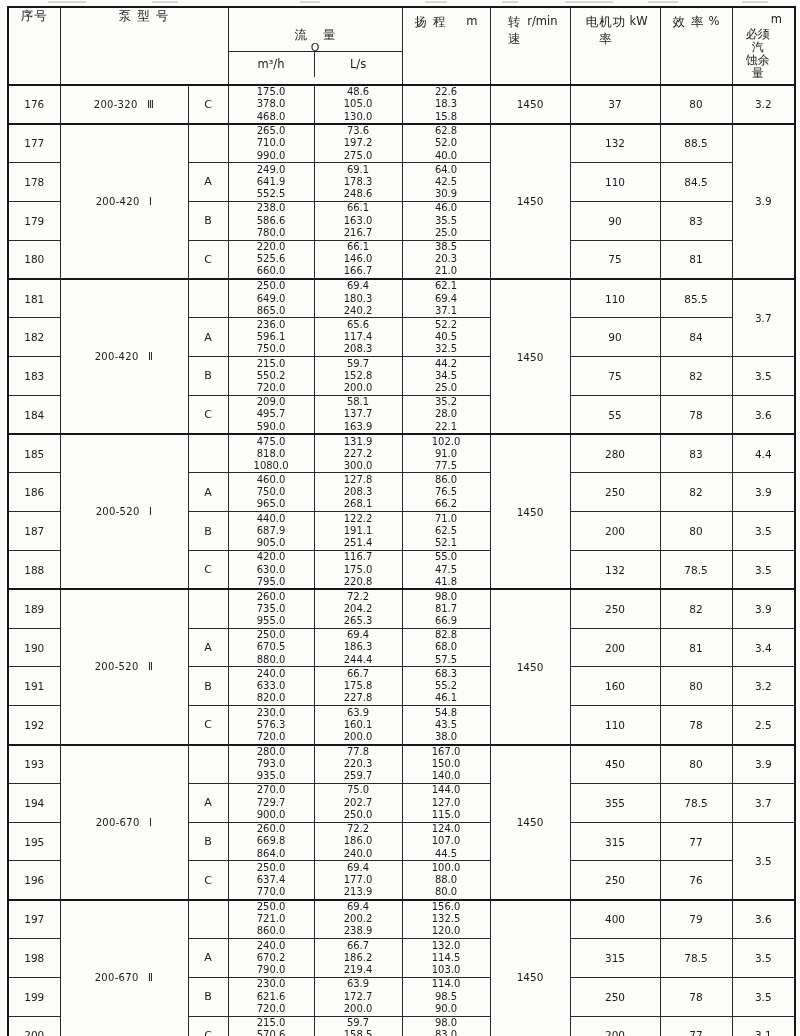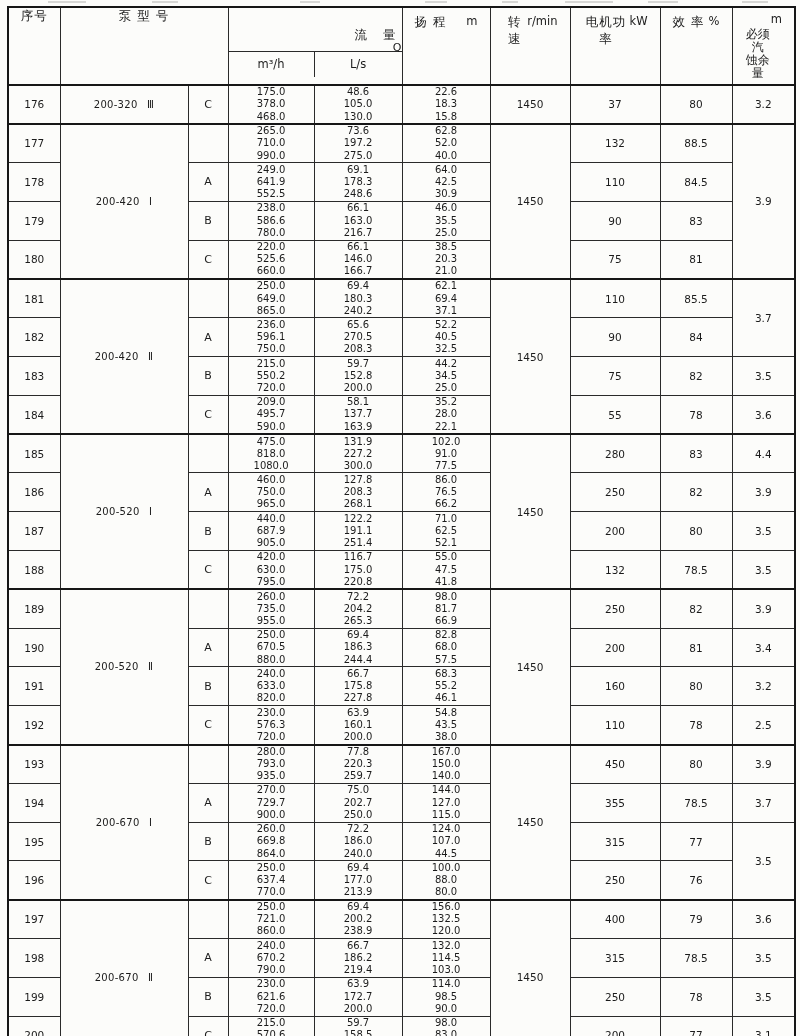--- a/index.html
+++ b/index.html
@@ -31,21 +31,21 @@
     border-bottom:2px solid #161616;
     letter-spacing:1px;
   }
   .vcenter{display:flex;align-items:flex-start;justify-content:center;height:100%;}
   .vstack{display:flex;justify-content:space-between;height:100%;box-sizing:border-box;padding:6px 12px 4px;}
   .vstack .unit{font-size:11.5px;letter-spacing:0;}
   .npsh-lbl{line-height:13px;font-size:12px;letter-spacing:0;margin-top:16px;}
 
   th.flow-th{padding:0;}
   .flow-top{height:27px;box-sizing:border-box;border-bottom:1px solid #2a2a2a;
-            display:flex;flex-direction:column;align-items:flex-end;margin-top:9px;}
+            display:flex;flex-direction:column;align-items:center;margin-top:9px;}
   .flow-label{line-height:16px;padding-top:2px;letter-spacing:6px;text-indent:6px;}
   .flow-q{line-height:9px;font-size:11px;letter-spacing:0;}
   .flow-sub{display:flex;height:25px;justify-content:center;}
   .flow-sub .fsc{flex:0 0 85px;display:flex;align-items:center;justify-content:center;font-size:11.5px;letter-spacing:0;}
   .flow-sub .fsc2{flex:1;border-left:1px solid #2a2a2a;}
 
   tbody tr{height:38.8px;}
   tbody td{font-size:10.5px;}
   td .ln{line-height:12.2px;font-size:10px;}
   td.model{font-size:10px;word-spacing:6px;letter-spacing:.3px;}
@@ -274,21 +274,21 @@
         <tr>
           <td>182</td>
           <td class="variant">A</td>
           <td>
             <div class="ln">236.0</div>
             <div class="ln">596.1</div>
             <div class="ln">750.0</div>
           </td>
           <td>
             <div class="ln">65.6</div>
-            <div class="ln">270.5</div>
+            <div class="ln">117.4</div>
             <div class="ln">208.3</div>
           </td>
           <td>
             <div class="ln">52.2</div>
             <div class="ln">40.5</div>
             <div class="ln">32.5</div>
           </td>
           <td>90</td>
           <td>84</td>
         </tr>

